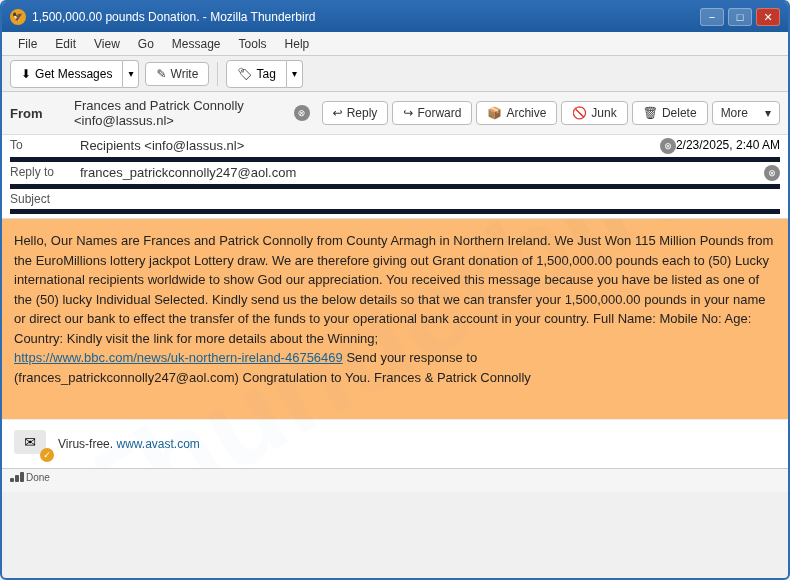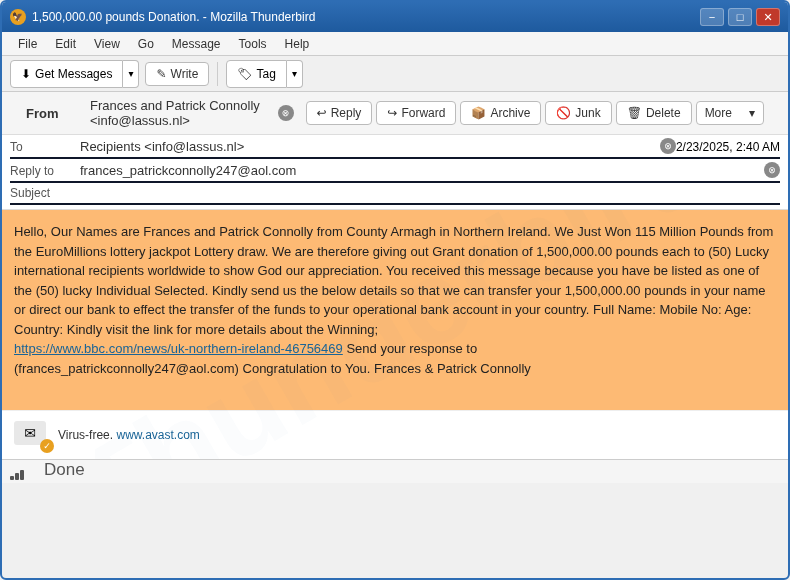--- a/index.html
+++ b/index.html
@@ -131,21 +131,21 @@
     .email-header {
       background: white;
       border-bottom: 1px solid #ddd;
       padding: 0;
     }
 
     
     .action-bar {
       display: flex;
       align-items: center;
-      padding: 6px 24px;
+      padding: 6px 8px;
       background: #f5f5f5;
       border-bottom: 1px solid #ddd;
       gap: 4px;
     }
     .from-label {
       font-weight: bold;
       font-size: 13px;
       min-width: 60px;
       color: #333;
     }
@@ -180,23 +180,23 @@
       color: #333;
     }
 
     
     .email-fields {
       background: white;
       padding: 0 8px 4px 8px;
     }
     .email-field-row {
       display: flex;
-      align-items: flex-end;
+      align-items: flex-start;
       padding: 3px 0;
-      border-bottom: 2px solid #0f172a;
+      border-bottom: 5px solid #0f172a;
       font-size: 13px;
     }
     .field-label {
       font-weight: normal;
       color: #555;
       min-width: 70px;
       font-size: 12px;
     }
     .field-value {
       color: #333;
@@ -261,26 +261,26 @@
       font-size: 9px;
     }
     .avast-text { font-size: 12px; color: #333; }
     .avast-link { color: #1a6496; text-decoration: none; }
 
     
     .statusbar {
       background: #f5f5f5;
       border-top: 1px solid #ccc;
       display: flex;
-      align-items: flex-end;
+      align-items: flex-start;
       padding: 3px 8px;
       height: 24px;
-      font-size: 17px;
+      font-size: 10px;
       color: #555;
-      gap: 20px;
+      gap: 2px;
     }
     .wifi-icon {
       display: flex; gap: 1px; align-items: flex-end;
     }
     .wifi-bar {
       background: #555;
       width: 4px;
       border-radius: 1px;
     }
 

